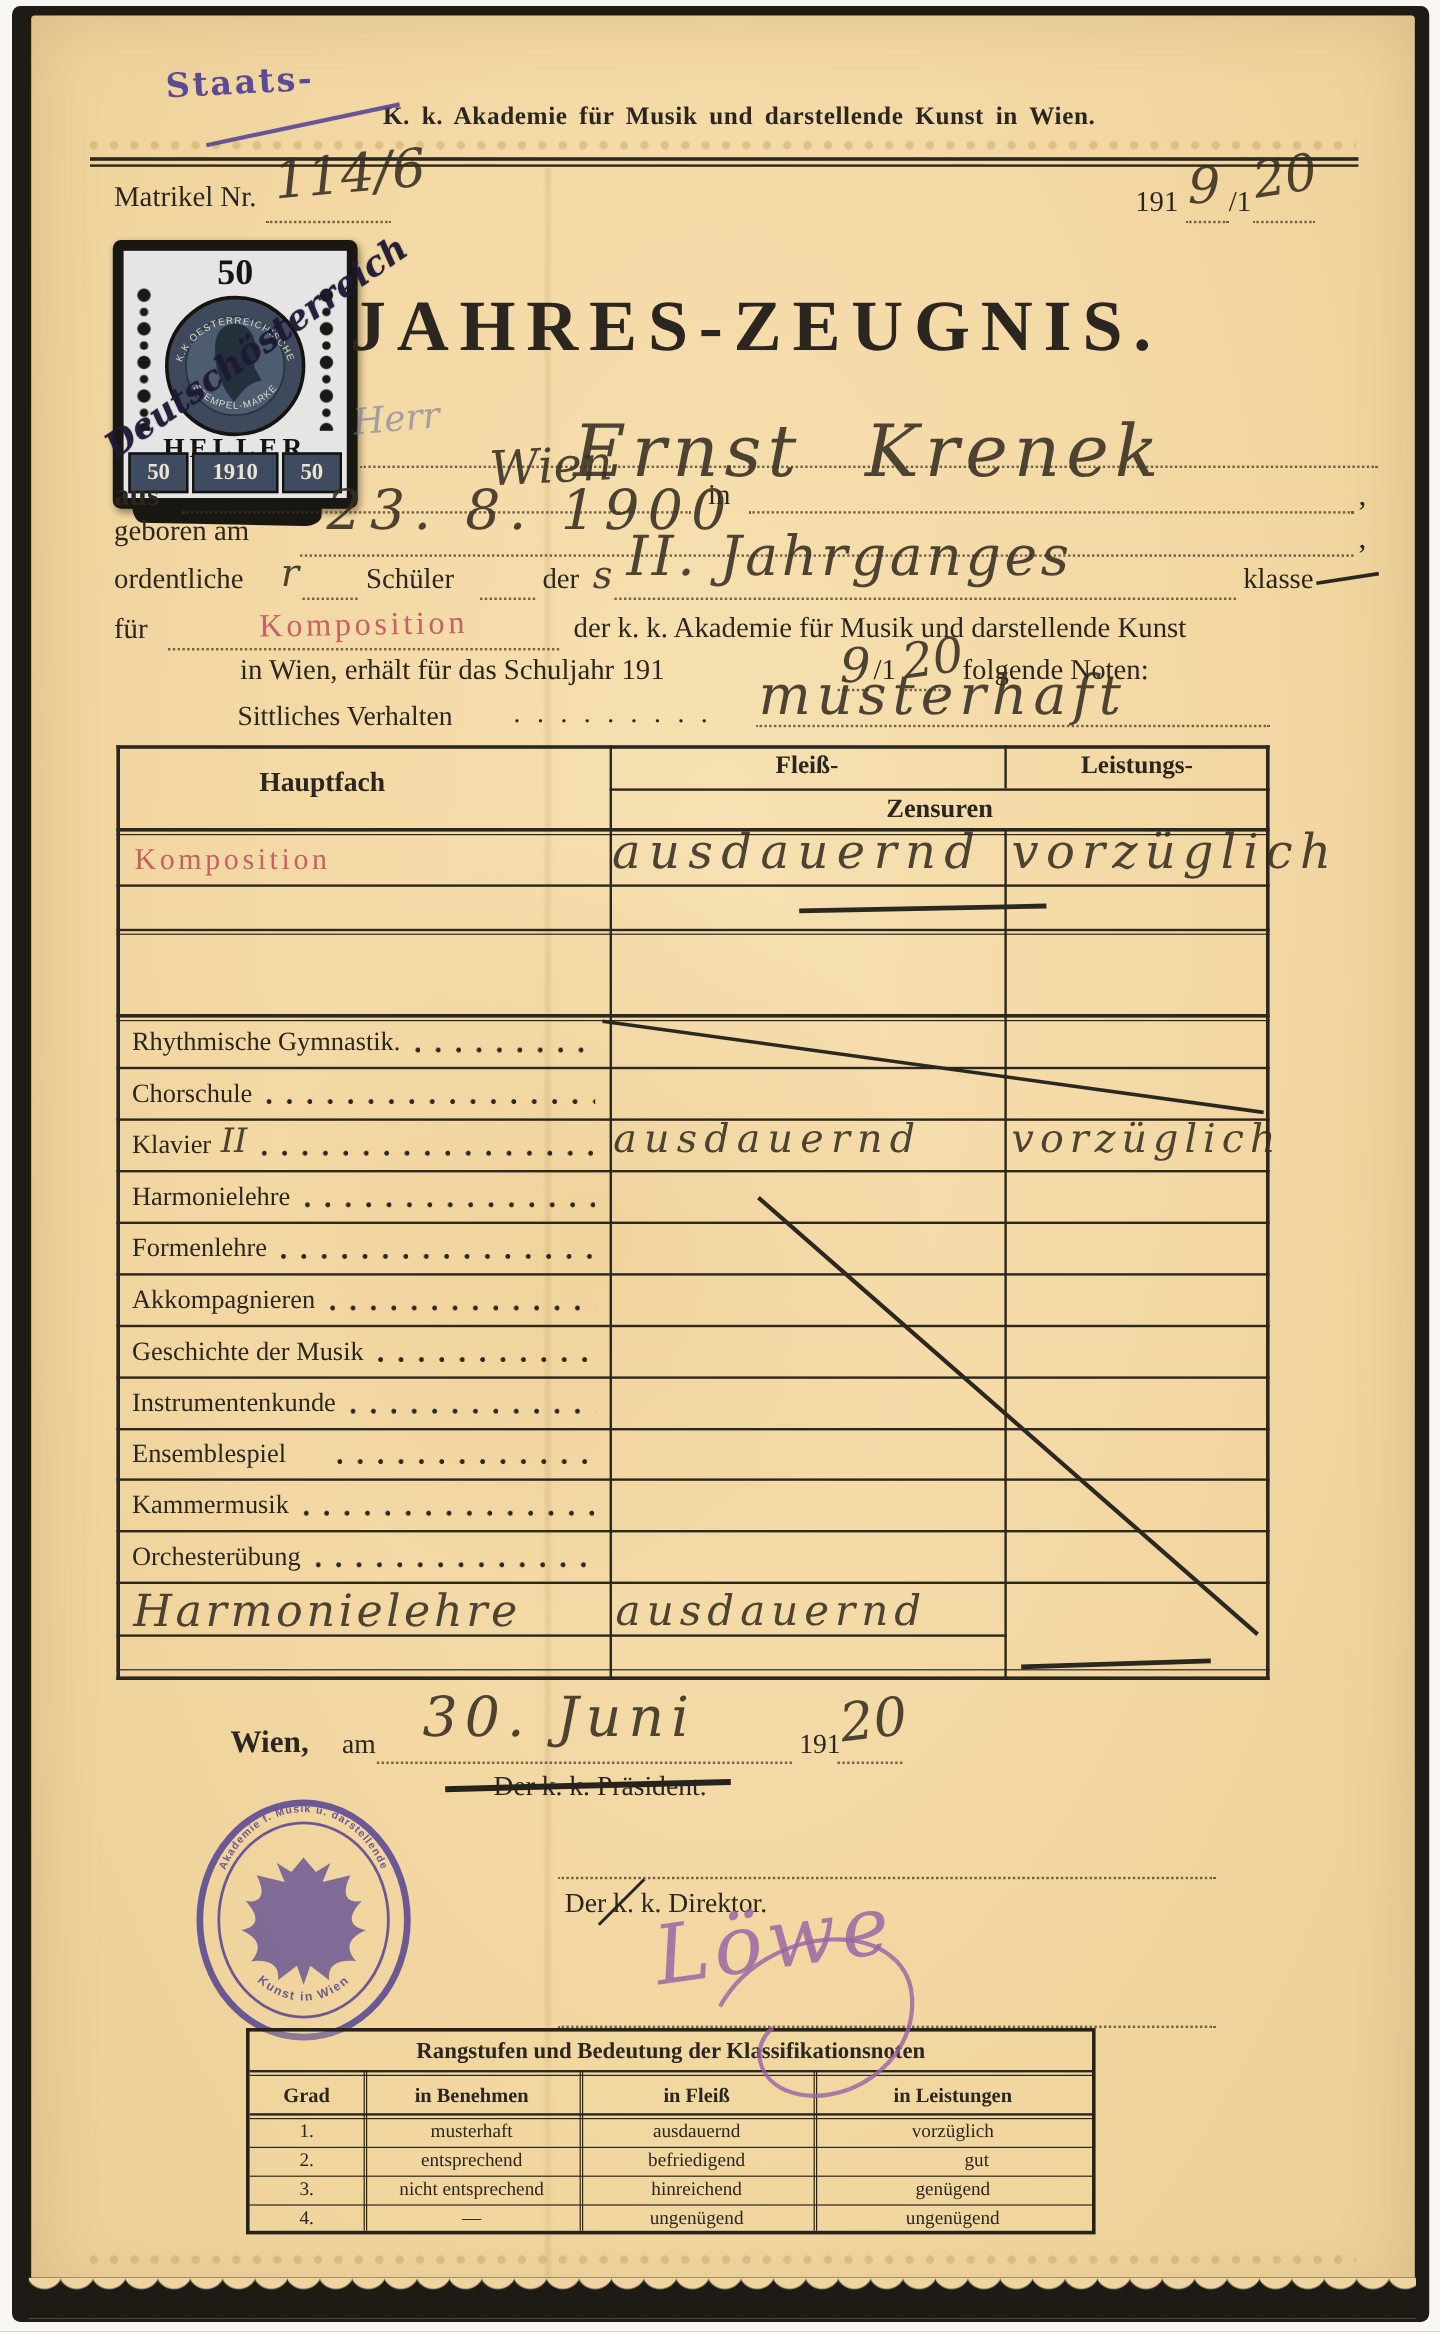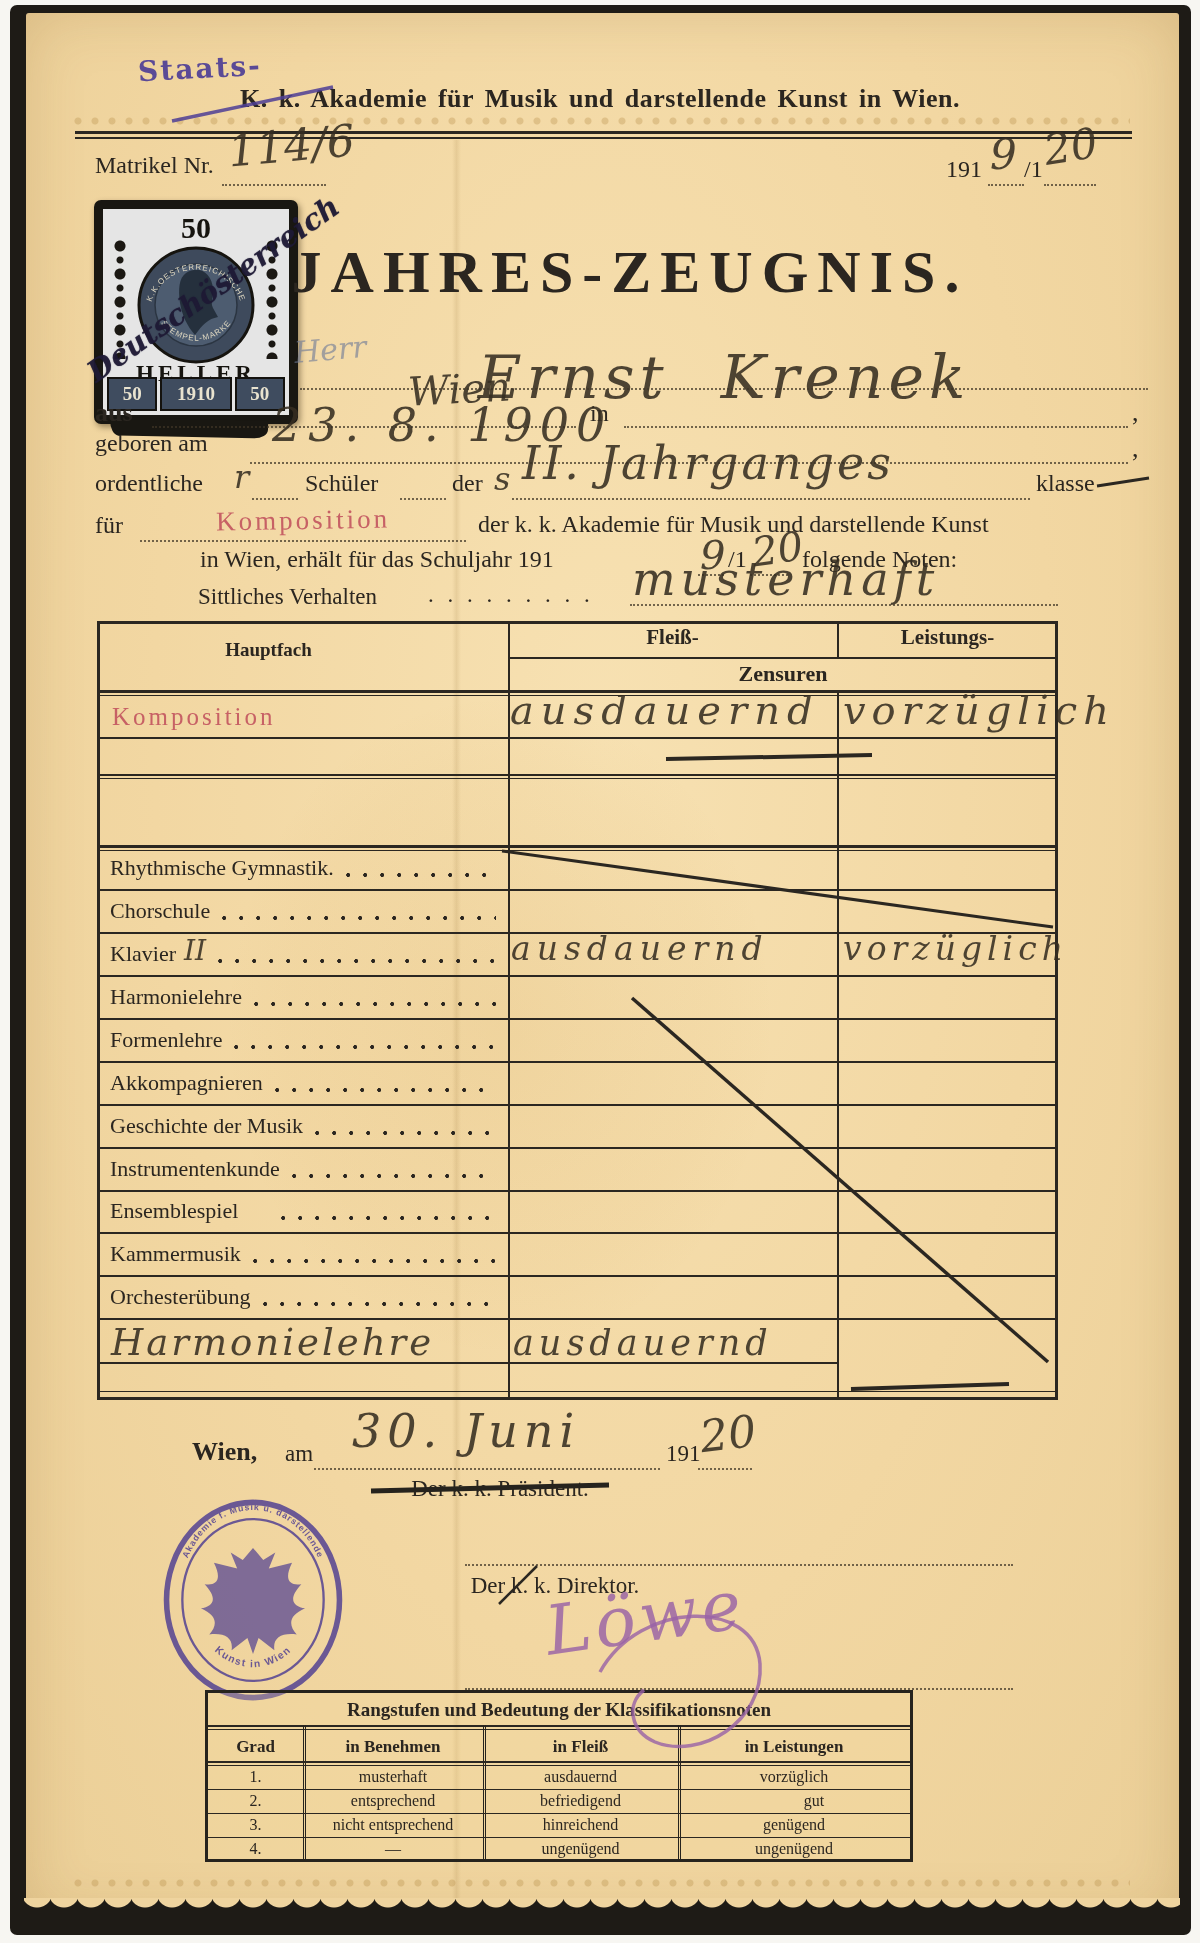--- a/index.html
+++ b/index.html
@@ -60,21 +60,21 @@
 
 <div class="page">
   <div class="black-edge"></div>
   <div class="sheet"></div>
   <div class="watermark"></div>
   <div class="fold"></div>
   <div class="emboss" style="top:116px;"></div>
   <div class="emboss" style="top:1878px;"></div>
 
   <div class="abs hw purple" style="left:138px;top:52px;font-size:28px;font-weight:bold;font-style:normal;letter-spacing:2px;transform:rotate(-3deg);opacity:.92;">Staats-</div>
-  <div class="abs p b ctr" style="left:95px;width:1010px;top:84px;font-size:26px;letter-spacing:.5px;word-spacing:4px;">K. k. Akademie für Musik und darstellende Kunst in Wien.</div>
+  <div class="abs p b ctr" style="left:111px;width:1010px;top:84px;font-size:21px;letter-spacing:.5px;word-spacing:4px;">K. k. Akademie für Musik und darstellende Kunst in Wien.</div>
   <div class="abs ln" style="left:75px;top:131px;width:1057px;height:3px;"></div>
   <div class="abs ln" style="left:75px;top:137px;width:1057px;height:1.5px;"></div>
 
   <div class="abs p" style="left:95px;top:152px;font-size:24px;">Matrikel Nr.</div>
   <div class="abs dot" style="left:222px;top:184px;width:104px;"></div>
   <div class="abs hw" style="left:228px;top:120px;font-size:44px;transform:rotate(-5deg);">114/6</div>
 
   <div class="abs p" style="left:946px;top:156px;font-size:24px;">191</div>
   <div class="abs dot" style="left:988px;top:184px;width:36px;"></div>
   <div class="abs hw" style="left:990px;top:130px;font-size:42px;">9</div>
@@ -182,21 +182,21 @@
     <div class="abs ln" style="left:0;top:397px;width:961px;height:1.5px;"></div>
     <div class="abs ln" style="left:0;top:440px;width:961px;height:1.5px;"></div>
     <div class="abs ln" style="left:0;top:483px;width:961px;height:1.5px;"></div>
     <div class="abs ln" style="left:0;top:526px;width:961px;height:1.5px;"></div>
     <div class="abs ln" style="left:0;top:569px;width:961px;height:1.5px;"></div>
     <div class="abs ln" style="left:0;top:611px;width:961px;height:1.5px;"></div>
     <div class="abs ln" style="left:0;top:654px;width:961px;height:1.5px;"></div>
     <div class="abs ln" style="left:0;top:697px;width:961px;height:1.5px;"></div>
     <div class="abs ln" style="left:0;top:741px;width:742px;height:1.5px;"></div>
 
-    <div class="abs p b ctr" style="left:0;width:343px;top:18px;font-size:19px;">Hauptfach</div>
+    <div class="abs p b ctr" style="left:0;width:343px;top:18px;font-size:23px;">Hauptfach</div>
     <div class="abs p b ctr" style="left:411px;width:329px;top:4px;font-size:21px;">Fleiß-</div>
     <div class="abs p b ctr" style="left:740px;width:221px;top:4px;font-size:21px;">Leistungs-</div>
     <div class="abs p b ctr" style="left:411px;width:550px;top:40px;font-size:22px;">Zensuren</div>
 
     <div class="abs red" style="left:15px;top:82px;font-size:25px;">Komposition</div>
     <div class="abs hw" style="left:413px;top:66px;font-size:40px;letter-spacing:7px;">ausdauernd</div>
     <div class="abs hw" style="left:746px;top:66px;font-size:40px;letter-spacing:6px;">vorzüglich</div>
 
 
     <div class="grow" style="top:225px;height:43px;">

